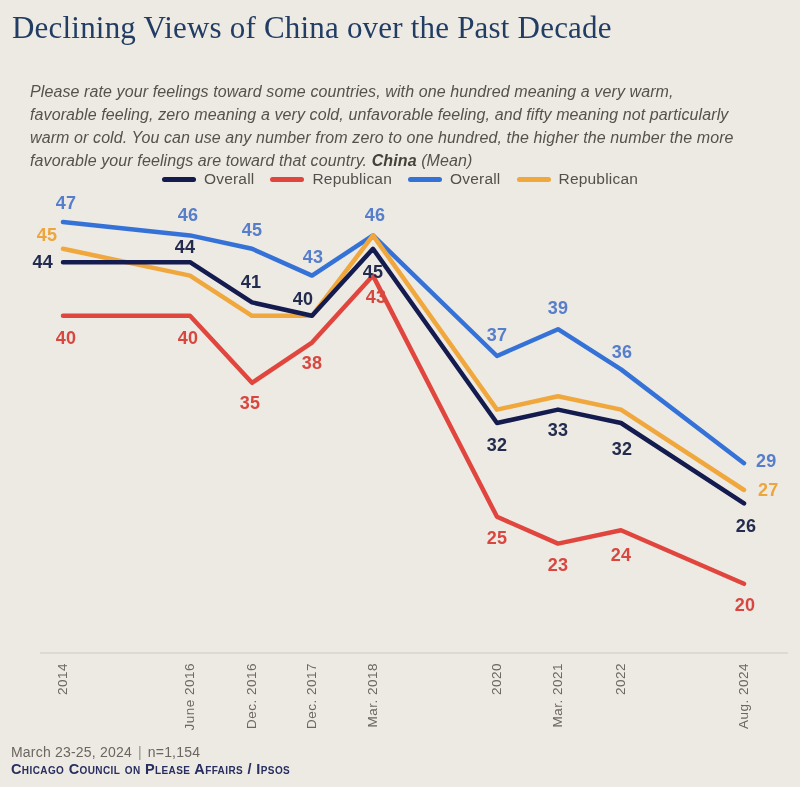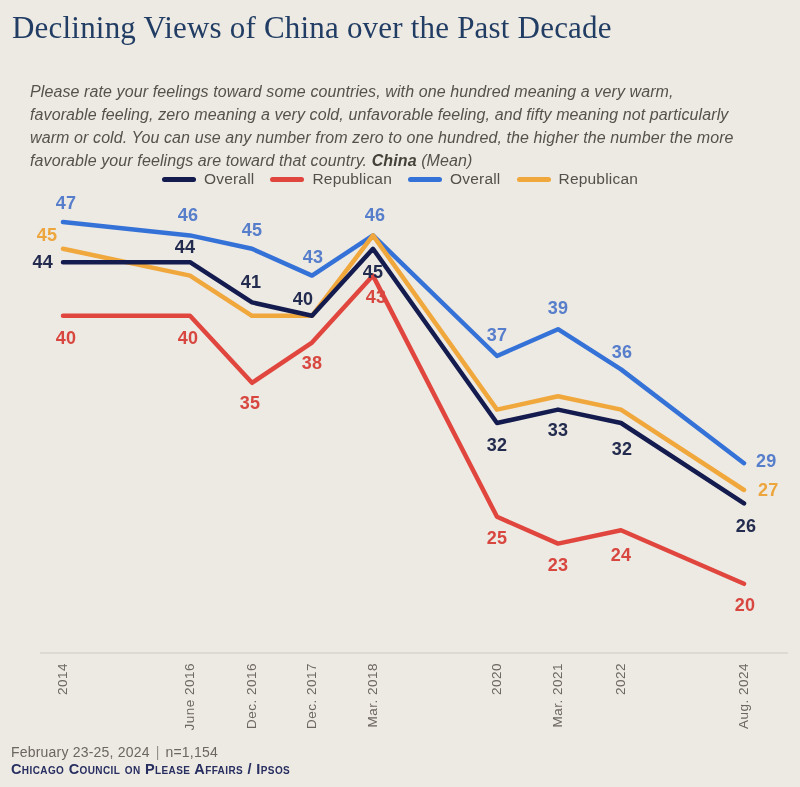--- a/index.html
+++ b/index.html
@@ -143,17 +143,17 @@
         <span>Mar. 2021</span>
       </div>
       <div class="xlabel" style="left: 612px;">
         <span>2022</span>
       </div>
       <div class="xlabel" style="left: 735px;">
         <span>Aug. 2024</span>
       </div>
     </div>
 
-  <div class="footer-date"><span>February 23-25, 2024</span><span class="sep">|</span><span>n=1,154</span></div>
+  <div class="footer-date"><span>March 23-25, 2024</span><span class="sep">|</span><span>n=1,154</span></div>
 
   <div class="footer-source">Chicago Council on Please Affairs / Ipsos</div>
 
 </div>
 
 </body></html>

